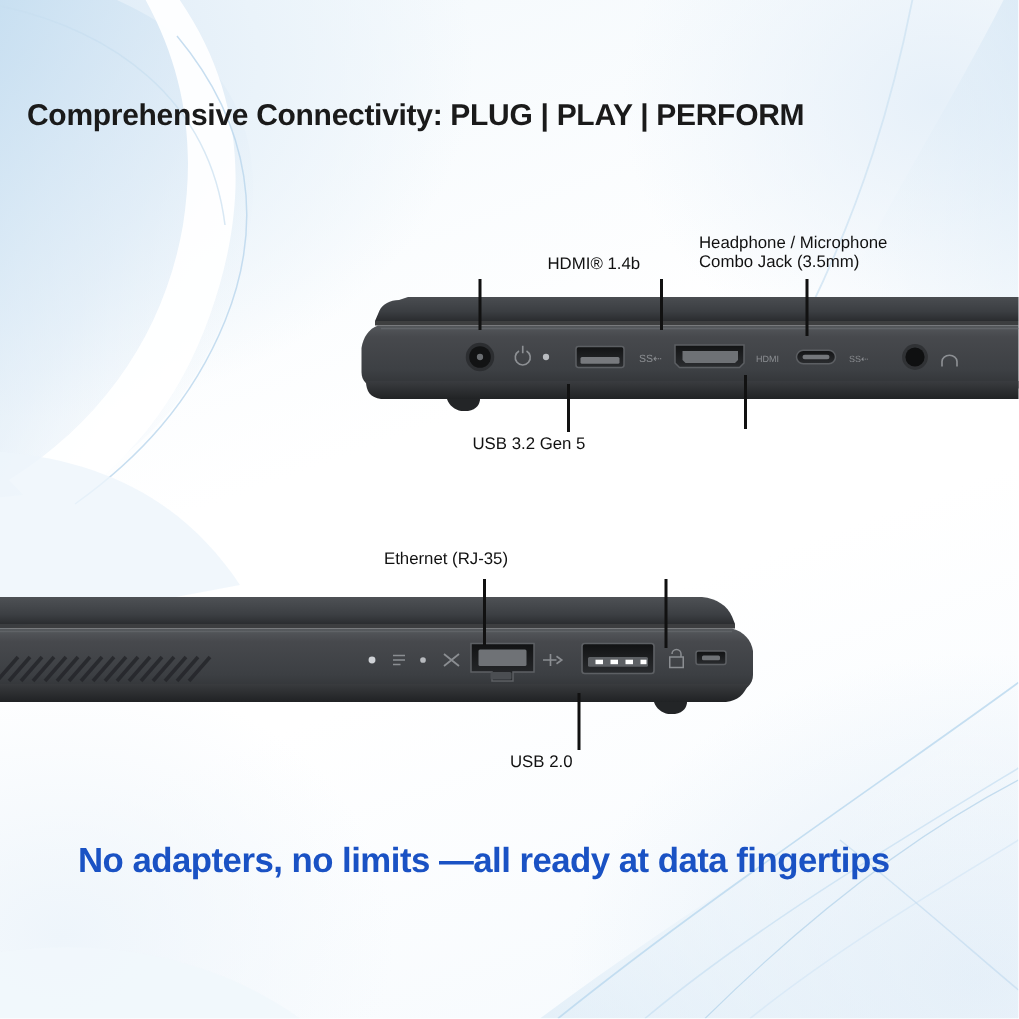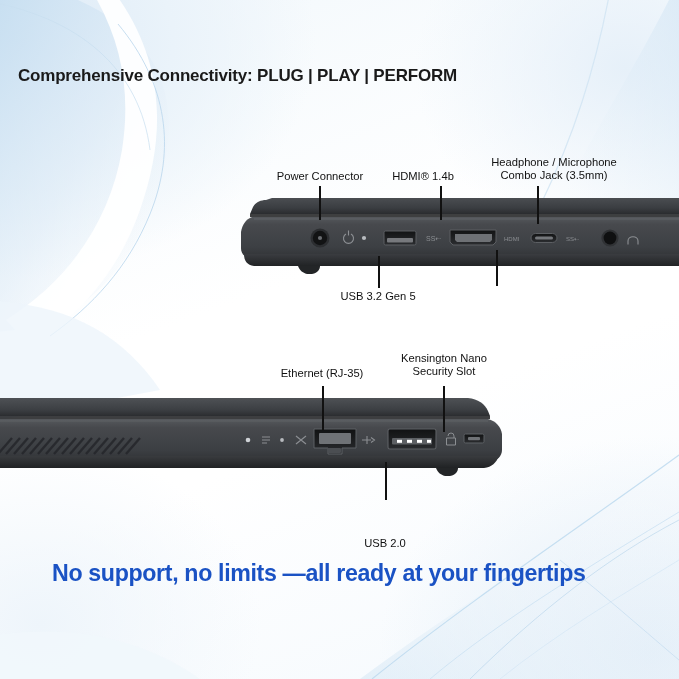--- a/index.html
+++ b/index.html
@@ -18,34 +18,34 @@
       radial-gradient(ellipse 300px 260px at 92% 10%, #e6f0f9 0%, rgba(255,255,255,0) 70%),
       radial-gradient(ellipse 380px 300px at 96% 96%, #e3eef8 0%, rgba(255,255,255,0) 72%),
       radial-gradient(ellipse 300px 240px at 6% 92%,  #eef5fb 0%, rgba(255,255,255,0) 74%),
       linear-gradient(160deg,#f2f8fc 0%,#ffffff 42%,#ffffff 60%,#f4f9fd 100%);
   }
   .bg-svg{position:absolute;inset:0;}
 
   
   .headline{
     position:absolute;left:18px;top:66px;width:650px;
-    font-size:17px;font-weight:bold;color:#1a1a1a;
+    font-size:20px;font-weight:bold;color:#1a1a1a;
     letter-spacing:-0.2px;white-space:nowrap;
   }
   
   .tagline{
     position:absolute;left:52px;top:560px;width:600px;
     font-size:23.2px;font-weight:bold;color:#1a52c4;
     letter-spacing:-0.35px;white-space:nowrap;
   }
 
   
   .label{
     position:absolute;font-size:11.2px;color:#111;
-    line-height:13.4px;text-align:center;white-space:pre-line;
+    line-height:13.4px;text-align:left;white-space:pre-line;
     font-weight:500;
   }
   .leader{position:absolute;background:#111;width:1.6px;}
 
   
   .laptop{position:absolute;}
 </style>
 </head>
 <body>
 
@@ -232,32 +232,29 @@
   <div class="leader" style="left:319px;top:186px;height:34px;"></div>
   <div class="leader" style="left:440px;top:186px;height:34px;"></div>
   <div class="leader" style="left:537px;top:186px;height:38px;"></div>
   <div class="leader" style="left:378px;top:256px;height:32px;"></div>
   <div class="leader" style="left:496px;top:250px;height:36px;"></div>
 
   <div class="leader" style="left:322px;top:386px;height:44px;"></div>
   <div class="leader" style="left:443px;top:386px;height:46px;"></div>
   <div class="leader" style="left:385px;top:462px;height:38px;"></div>
 
-  <div class="label" style="left:249px;top:170px;width:142px;">Power Connector</div>
 
   <div class="label" style="left:365px;top:170px;width:116px;">HDMI® 1.4b</div>
 
   <div class="label" style="left:466px;top:156px;width:176px;">Headphone / Microphone
 Combo Jack (3.5mm)</div>
 
   <div class="label" style="left:315px;top:290px;width:126px;">USB 3.2 Gen 5</div>
 
 
   <div class="label" style="left:256px;top:367px;width:132px;">Ethernet (RJ-35)</div>
 
-  <div class="label" style="left:379px;top:352px;width:130px;">Kensington Nano
-Security Slot</div>
-
-  <div class="label" style="left:340px;top:502px;width:90px;margin-top:35px;">USB 2.0</div>
-
-  <div class="tagline">No support, no limits —all ready at your fingertips</div>
+
+  <div class="label" style="left:340px;top:502px;width:90px;">USB 2.0</div>
+
+  <div class="tagline">No adapters, no limits —all ready at data fingertips</div>
 
 </div>
 
 </body></html>

